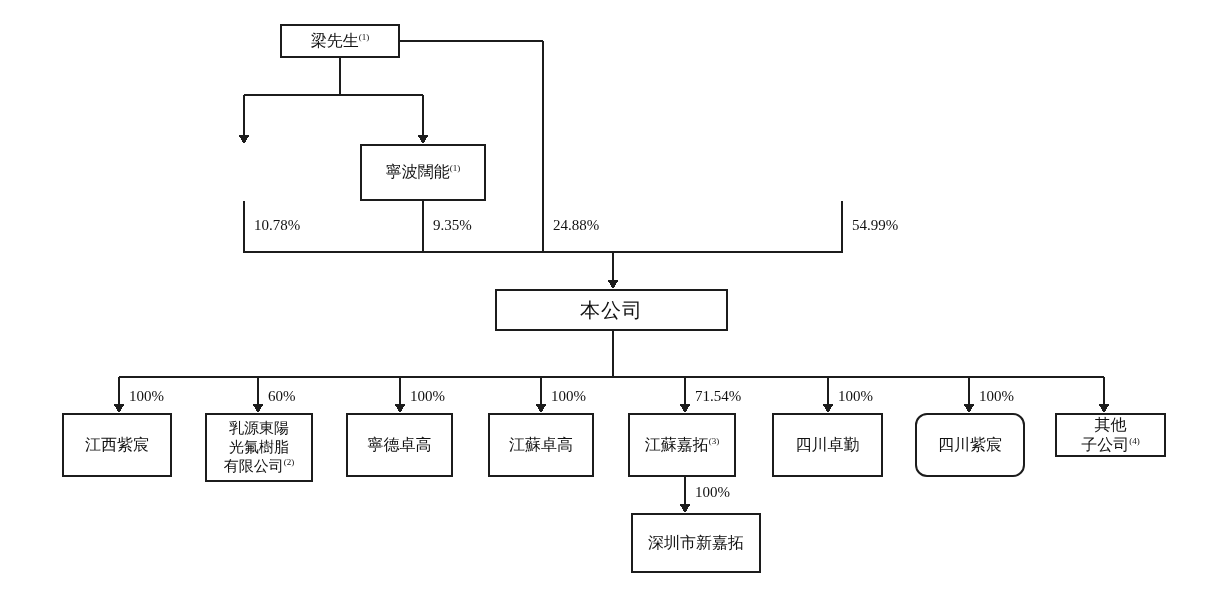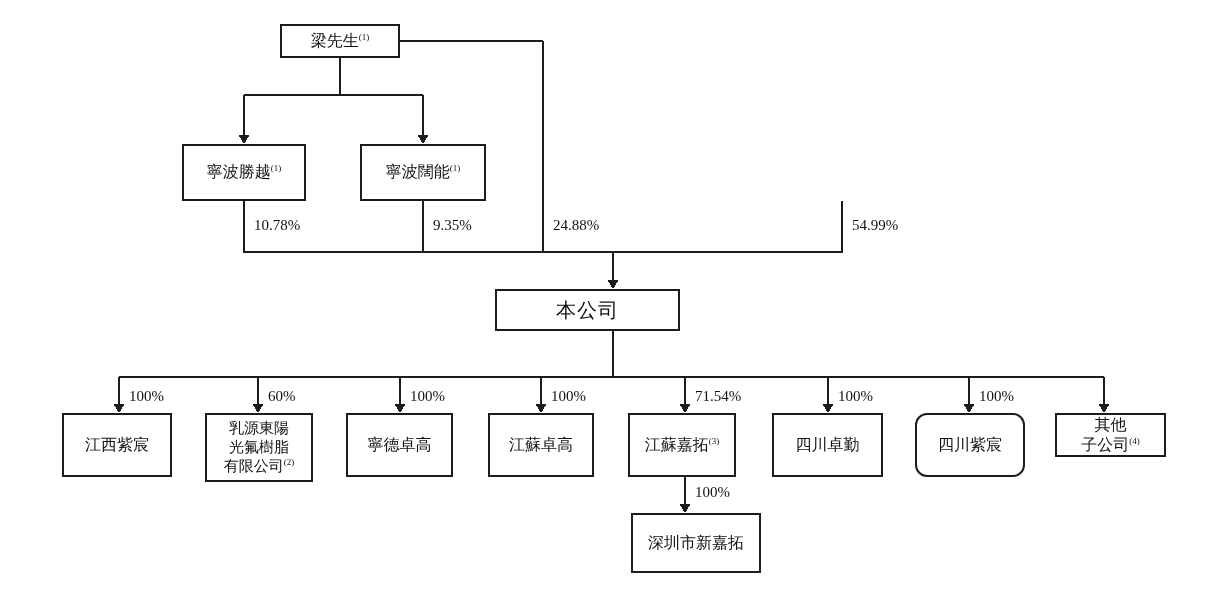--- a/index.html
+++ b/index.html
@@ -109,30 +109,27 @@
     <g>
       <line x1="685" y1="477" x2="685" y2="505"></line>
         <polygon points="679.5,504 690.5,504 685,513" stroke="none"></polygon>
     </g>
   </svg>
 
   <div class="node" style="left:280px; top:24px; width:120px; height:34px;">
     <span><span class="lbl">梁先生</span><sup>(1)</sup></span>
   </div>
 
-  <div class="node" style="left:182px; top:144px; width:124px; height:57px;">
-    <span><span class="lbl">寧波勝越</span><sup>(1)</sup></span>
-  </div>
 
   <div class="node" style="left:360px; top:144px; width:126px; height:57px;">
     <span><span class="lbl">寧波闊能</span><sup>(1)</sup></span>
   </div>
 
 
-  <div class="node company" style="left:495px; top:289px; width:185px; height:42px;">
+  <div class="node company" style="left:495px; top:289px; width:233px; height:42px;">
     <span class="lbl">本公司</span>
   </div>
 
   <div class="node" style="left:62px; top:413px; width:110px; height:64px;">
     <span class="lbl">江西紫宸</span>
   </div>
 
   <div class="node multiline" style="left:205px; top:413px; width:108px; height:69px;">
     <span>
       <span class="ln">乳源東陽</span>

